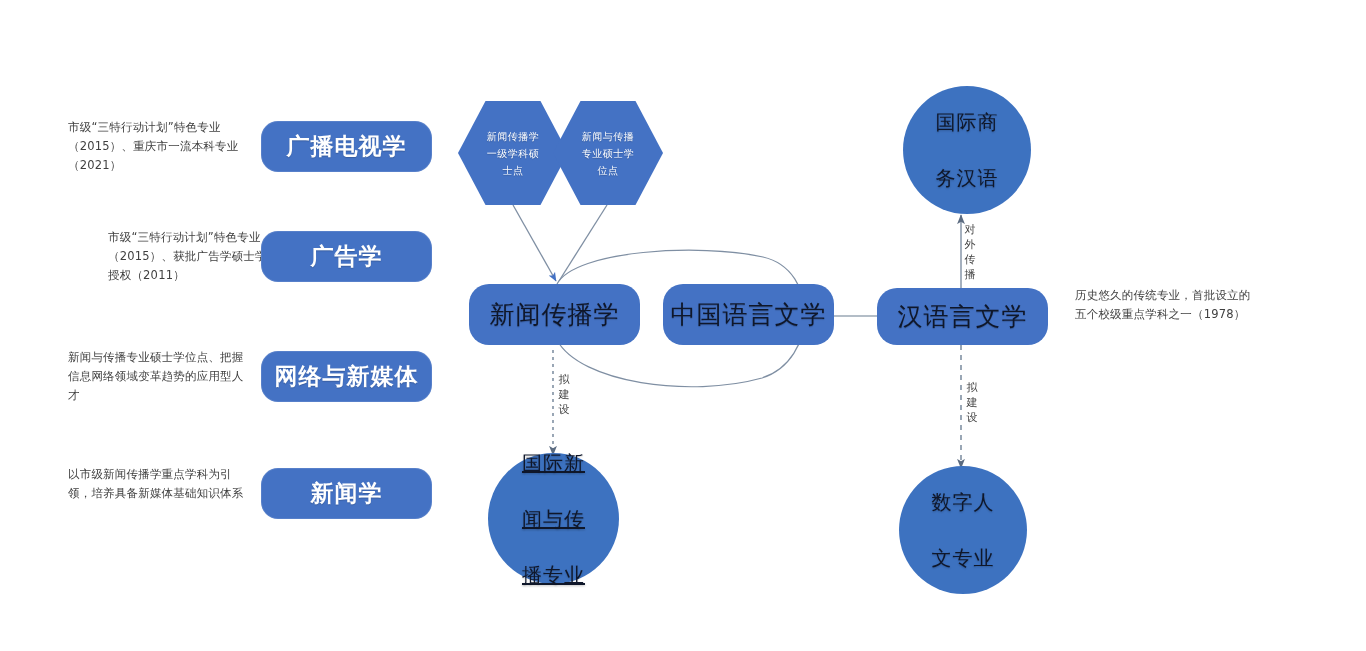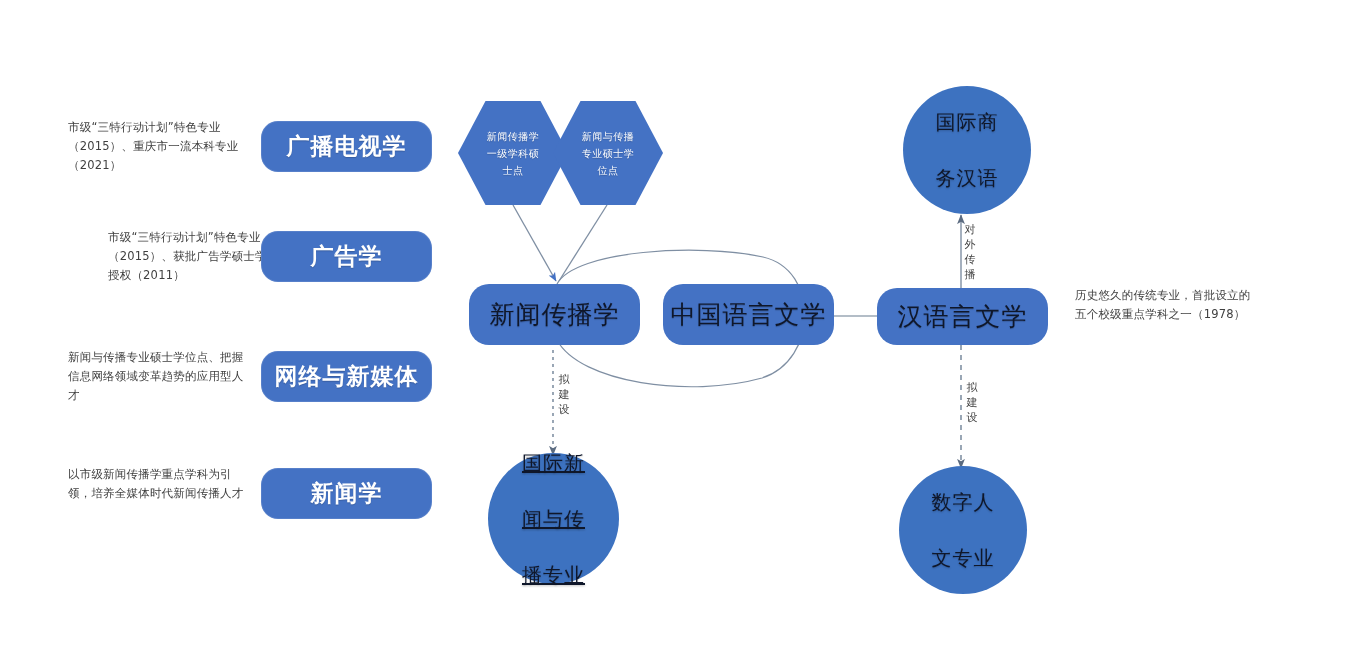--- a/index.html
+++ b/index.html
@@ -153,21 +153,21 @@
 
     <path d="M 961,345 L 961,468" fill="none" stroke="#6f8296" stroke-width="1.4" stroke-dasharray="5 5" marker-end="url(#arrowGray)"></path>
   </svg>
 
   <div class="note" style="left:68px; top:118px;">市级“三特行动计划”特色专业（2015）、重庆市一流本科专业（2021）</div>
 
   <div class="note" style="left:68px; top:228px;margin-left:40px;">市级“三特行动计划”特色专业（2015）、获批广告学硕士学位授权（2011）</div>
 
   <div class="note" style="left:68px; top:348px;">新闻与传播专业硕士学位点、把握信息网络领域变革趋势的应用型人才</div>
 
-  <div class="note" style="left:68px; top:465px;">以市级新闻传播学重点学科为引领，培养全媒体时代新闻传播人才</div>
+  <div class="note" style="left:68px; top:465px;">以市级新闻传播学重点学科为引领，培养具备新媒体基础知识体系</div>
 
   <div class="note" style="left:1068px; top:286px; width:186px;margin-left:7px;">历史悠久的传统专业，首批设立的五个校级重点学科之一（1978）</div>
 
   <div class="pill big" style="left:261px; top:121px; width:171px; height:51px;">广播电视学</div>
 
   <div class="pill small" style="left:261px; top:231px; width:171px; height:51px;">广告学</div>
 
   <div class="pill big" style="left:261px; top:351px; width:171px; height:51px;">网络与新媒体</div>
 
   <div class="pill small" style="left:261px; top:468px; width:171px; height:51px;">新闻学</div>

